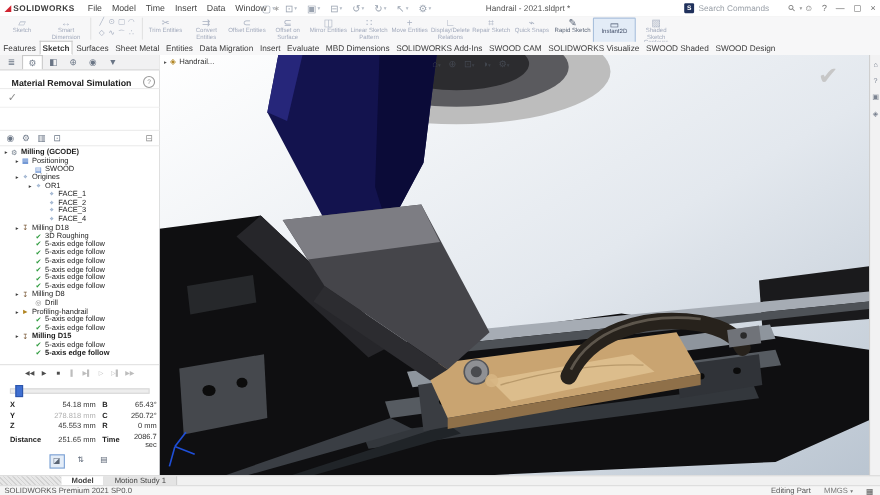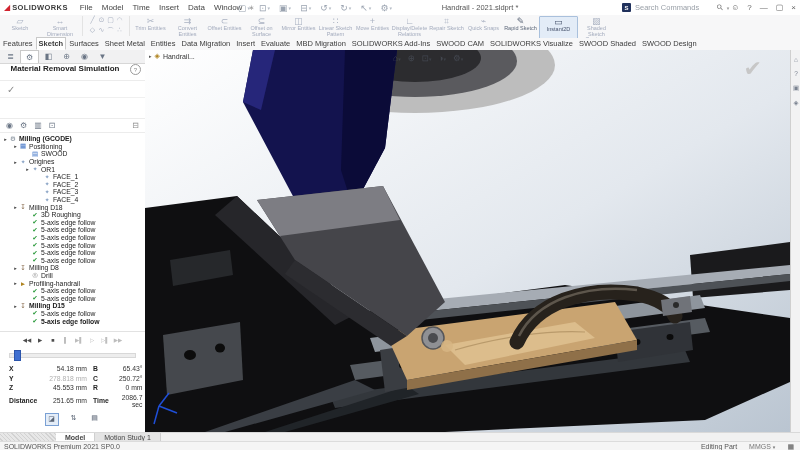--- a/index.html
+++ b/index.html
@@ -49,21 +49,21 @@
   .tabsrow{left:0;top:38px;width:800px;height:12px;background:#f7f7f8;border-bottom:1px solid #c9c9c9;
            display:flex;align-items:flex-end;font-size:7.5px}
   .rtab{padding:0 2px;line-height:11px;color:#3c3c3c;border:1px solid transparent;cursor:default;white-space:nowrap}
   .rtab.active{background:#fff;border-color:#c9c9c9;border-bottom-color:#fff;font-weight:bold}
 
   
   .leftpanel{left:0;top:50px;width:145px;height:382px;background:#fff;border-right:1px solid #b8b8b8}
   .ptabs{height:13px;background:#f1f1f2;border-bottom:1px solid #d7d7d7;display:flex;gap:1px;padding-left:2px}
   .ptab{width:17px;height:12px;display:flex;align-items:center;justify-content:center;font-size:8px;color:#6a7585}
   .ptab.active{background:#fff;border:1px solid #c9c9c9;border-bottom:none}
-  .phead{display:flex;align-items:flex-start;height:16px;border-bottom:1px solid #ececec}
+  .phead{display:flex;align-items:flex-end;height:16px;border-bottom:1px solid #ececec}
   .ptitle{flex:1;text-align:center;font-weight:bold;font-size:8px;color:#222}
   .phelp{width:9px;height:9px;border:1px solid #9a9a9a;border-radius:50%;color:#8a8a8a;font-size:6px;
          display:flex;align-items:center;justify-content:center;margin-right:4px}
   .pok{height:16px;display:flex;align-items:center;padding-left:7px;border-bottom:1px solid #f0f0f0}
   .okglyph{color:#8c8c8c;font-size:10px}
   .ptoolrow{margin-top:20px;height:13px;display:flex;align-items:center;gap:7px;padding:0 6px;
             border-top:1px solid #ececec;border-bottom:1px solid #ececec;font-size:8px;color:#6a7585}
   .pcollapse{margin-left:auto;color:#8a8a8a}
   .tree{padding-top:2px;height:192px;overflow:hidden}
   .trow{display:flex;align-items:center;height:7.6px;font-size:6.8px;color:#1c1c1c;cursor:default}
@@ -290,21 +290,21 @@
 <div class="abs tabsrow">
   <div style="display:flex">
     <span class="rtab">Features</span>
       <span class="rtab active">Sketch</span>
       <span class="rtab">Surfaces</span>
       <span class="rtab">Sheet Metal</span>
       <span class="rtab">Entities</span>
       <span class="rtab">Data Migration</span>
       <span class="rtab">Insert</span>
       <span class="rtab">Evaluate</span>
-      <span class="rtab">MBD Migration</span>
+      <span class="rtab">MBD Dimensions</span>
       <span class="rtab">SOLIDWORKS Add-Ins</span>
       <span class="rtab">SWOOD CAM</span>
       <span class="rtab">SOLIDWORKS Visualize</span>
       <span class="rtab">SWOOD Shaded</span>
       <span class="rtab">SWOOD Design</span>
   </div>
 
 </div>
 
 <div class="abs leftpanel">

